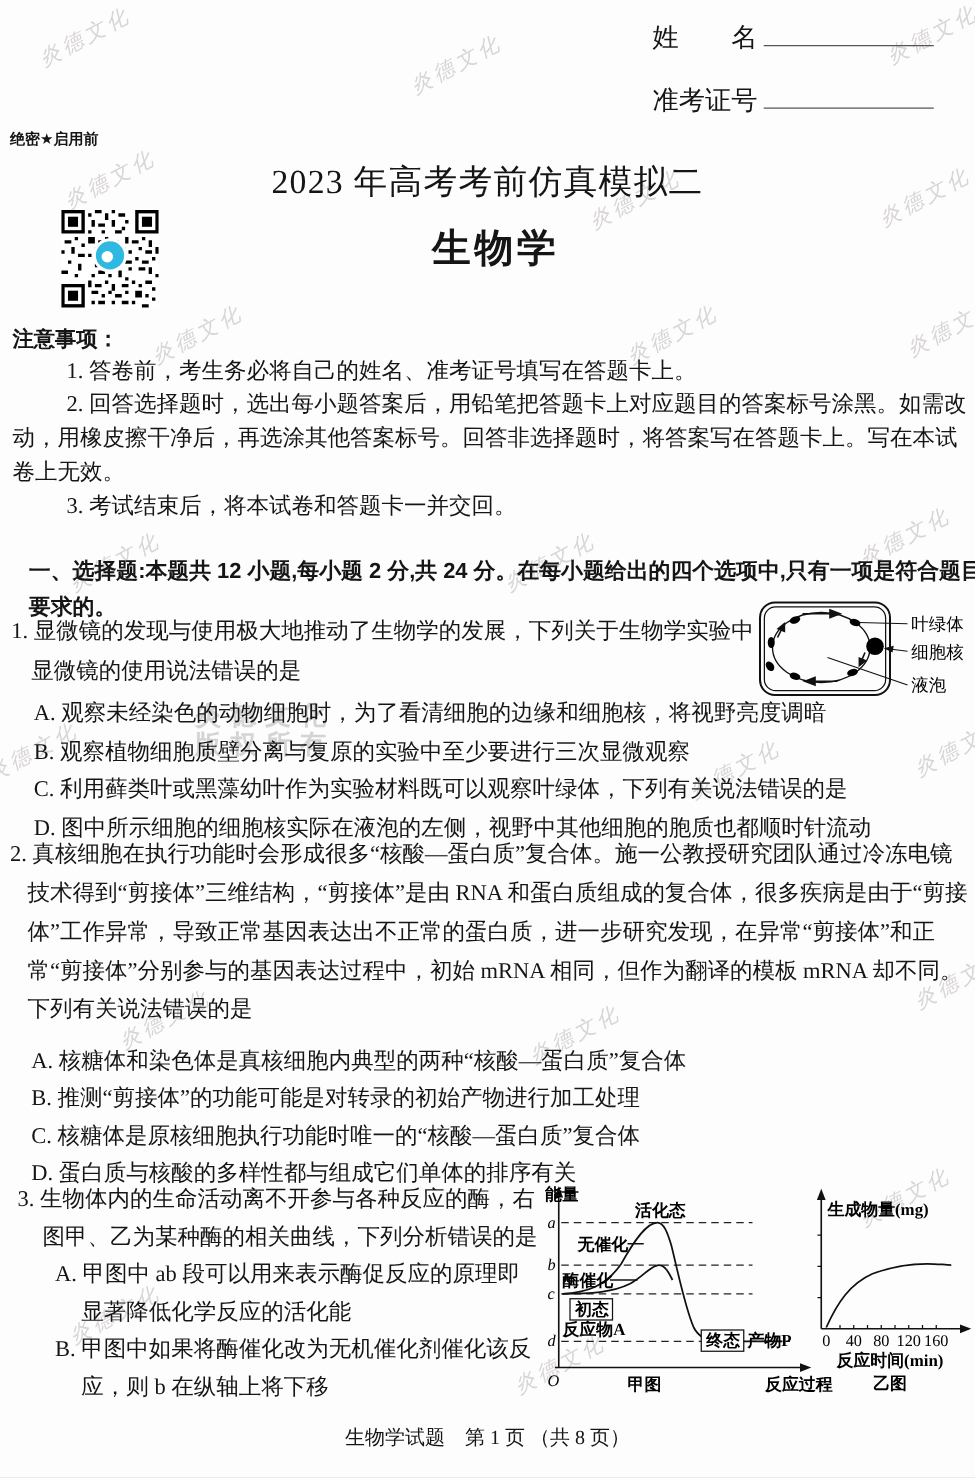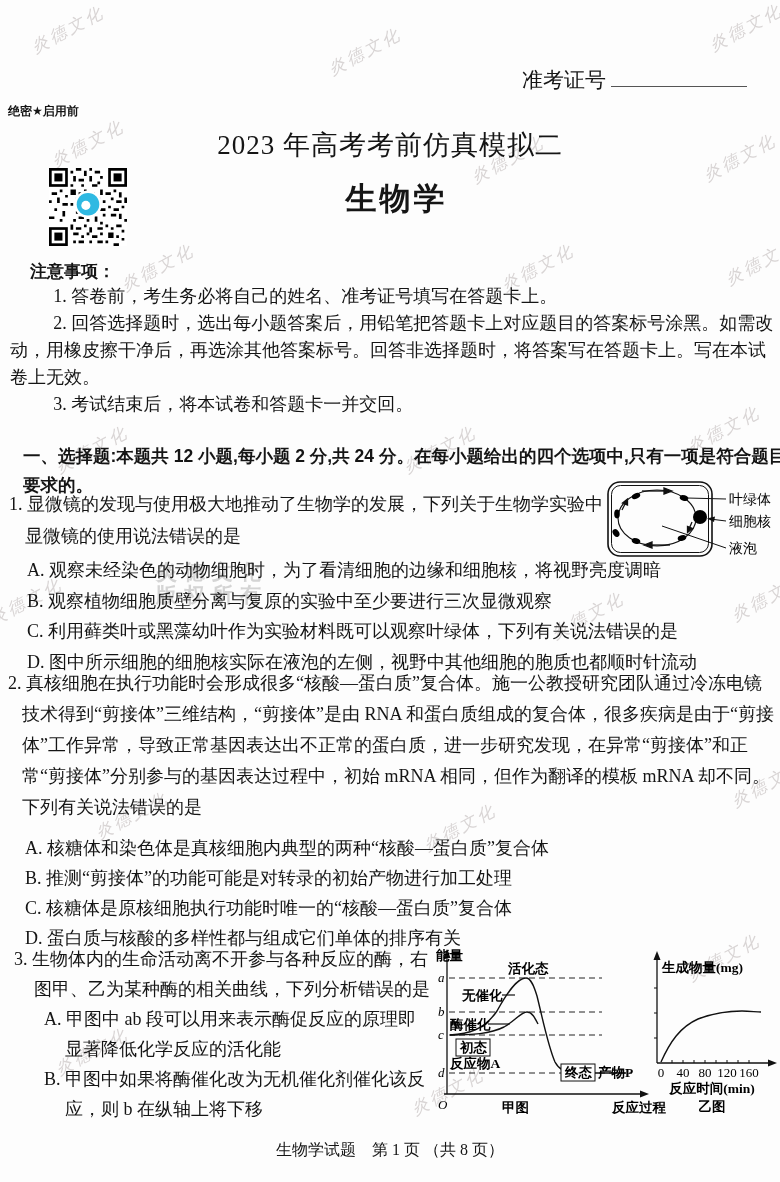--- a/index.html
+++ b/index.html
@@ -12,21 +12,21 @@
   .wm-big{position:absolute;color:rgba(172,172,172,.5);font-size:21px;letter-spacing:7px;
       font-weight:bold;font-family:"Liberation Sans",sans-serif;pointer-events:none;}
   
   .fill-row{position:absolute;left:522px;font-size:21px;}
   .fill-line{display:inline-block;width:136px;border-bottom:1.5px solid #555;height:22px;margin-left:5px;}
   .secrecy{position:absolute;left:8px;top:103px;font-weight:bold;font-size:12px;}
   .title{position:absolute;left:0;right:0;top:127px;text-align:center;font-size:27px;letter-spacing:1px;}
   .subject{position:absolute;left:0;right:0;top:178px;text-align:center;font-weight:bold;font-size:31px;letter-spacing:3px;margin-left:13px;}
   .qr{position:absolute;left:49px;top:167px;}
   
-  .notice-h{position:absolute;left:10px;top:260px;font-weight:bold;font-size:17px;margin-left:20px;}
+  .notice-h{position:absolute;left:10px;top:260px;font-weight:bold;font-size:17px;}
   .notice-p{position:absolute;left:10px;width:766px;font-size:18px;line-height:27px;text-indent:2.4em;margin:0;}
   #np1{top:283px;}
   #np2{top:310px;}
   #np3{top:391px;}
   .sec-h{position:absolute;left:8px;top:427px;width:768px;font-weight:bold;font-size:17.5px;line-height:29px;margin:15px;}
   
   .q{position:absolute;font-size:18px;margin:0;}
   .q p{margin:0;}
   #q1{left:9px;top:488px;width:768px;line-height:32px;}
   #q1 .stem{width:586px;padding-left:16px;text-indent:-16px;}
@@ -70,20 +70,23 @@
   <span class="wm" style="left:728px;top:586px">炎德文化</span>
   <span class="wm" style="left:92px;top:804px">炎德文化</span>
   <span class="wm" style="left:420px;top:816px">炎德文化</span>
   <span class="wm" style="left:728px;top:772px">炎德文化</span>
   <span class="wm" style="left:52px;top:1040px">炎德文化</span>
   <span class="wm" style="left:408px;top:1080px">炎德文化</span>
   <span class="wm" style="left:684px;top:946px">炎德文化</span>
   <span class="wm-big" style="left:156px;top:558px">炎德文化</span>
   <span class="wm-big" style="left:156px;top:581px">版权所有</span>
 
+  <div class="fill-row" style="top:14px">
+    <span>姓　　名</span><span class="fill-line"></span>
+  </div>
   <div class="fill-row" style="top:64px">
     <span>准考证号</span><span class="fill-line"></span>
   </div>
 
   <div class="secrecy sans">绝密★启用前</div>
   <div class="title">2023 年高考考前仿真模拟二</div>
   <div class="subject sans">生物学</div>
 
   <svg class="qr" width="78" height="80" viewBox="0 0 29 29">
     <rect x="0" y="0" width="29" height="29" fill="#fff"></rect>

